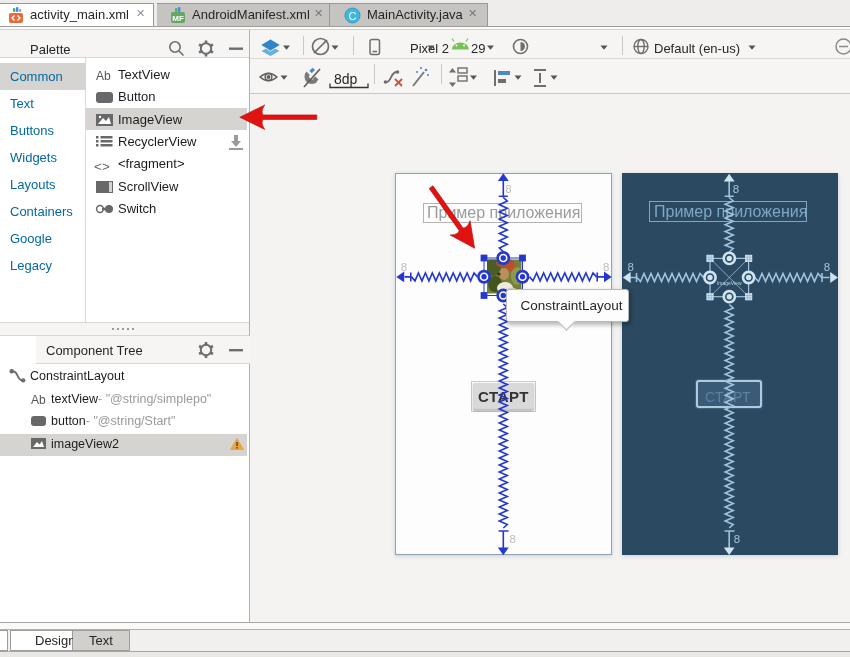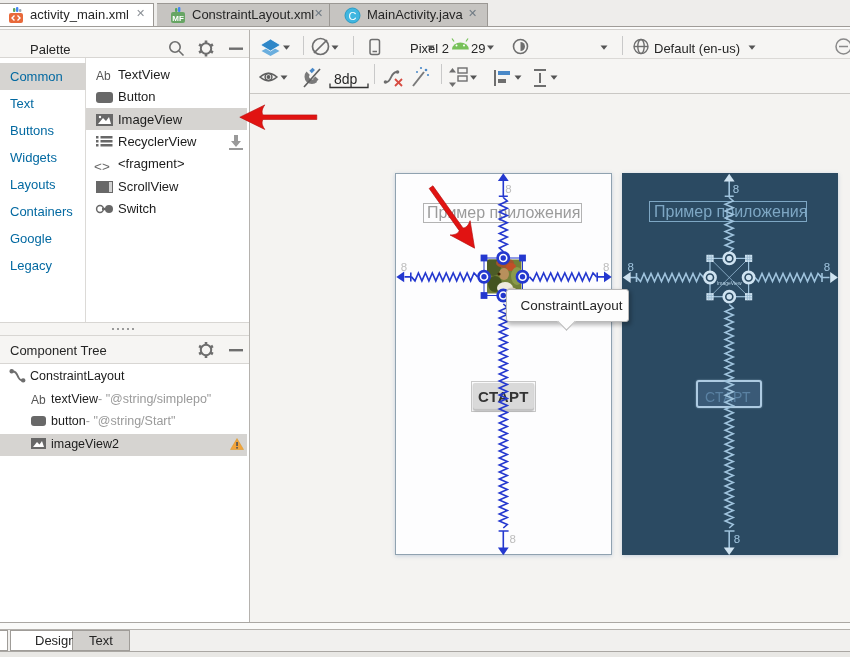--- a/index.html
+++ b/index.html
@@ -69,21 +69,21 @@
   <span class="lbl" style="left:30px;">activity_main.xml</span>
   <span class="x" style="left:136px;">✕</span>
 </div>
 <div class="tab" style="left:157px;width:173px;background:#c6c4c1;border-left:none;">
   <span class="ic" style="left:13px;"><svg width="17" height="17" viewBox="0 0 17 17">
 <rect x="5" y="1" width="2.4" height="4" rx="1" fill="#58a55c"></rect>
 <rect x="8" y="0" width="2.4" height="5" rx="1" fill="#4285f4"></rect>
 <rect x="1" y="5" width="14" height="11" rx="2" fill="#67a564"></rect>
 <text x="8" y="13.5" font-size="8" fill="#fff" text-anchor="middle" font-family="Liberation Sans,sans-serif" font-weight="bold">MF</text>
       </svg></span>
-  <span class="lbl" style="left:35px;">ConstraintLayout.xml</span>
+  <span class="lbl" style="left:35px;">AndroidManifest.xml</span>
   <span class="x" style="left:157px;color:#6f7a84;">✕</span>
 </div>
 <div class="tab" style="left:330px;width:158px;background:#c6c4c1;border-left:none;">
   <span class="ic" style="left:14px;"><svg width="17" height="17" viewBox="0 0 17 17">
 <circle cx="8.5" cy="8.5" r="7.5" fill="#40b6e0"></circle>
 <circle cx="8.5" cy="8.5" r="7.5" fill="none" stroke="#2a9cc6" stroke-width="1"></circle>
 <text x="8.5" y="12.5" font-size="11" fill="#fff" text-anchor="middle" font-family="Liberation Sans,sans-serif">C</text>
       </svg></span>
   <span class="lbl" style="left:37px;">MainActivity.java</span>
   <span class="x" style="left:138px;color:#6f7a84;">✕</span>
@@ -122,21 +122,21 @@
 <div class="plist-row" style="top:175.5px;">
     <span class="plist-label">ScrollView</span>
   </div>
 <div class="plist-row" style="top:197.8px;">
     <span class="plist-label">Switch</span>
   </div>
 
 <div class="abs" style="left:0;top:322px;width:249px;height:14px;background:#f6f5f3;border-top:1px solid #d8d6d3;border-bottom:1px solid #d8d6d3;"></div>
 <div class="abs" style="left:112px;top:327.5px;width:24px;height:2px;background:repeating-linear-gradient(90deg,#9a9a9a 0 2px,transparent 2px 5px);"></div>
 
-<div class="phead" style="top:336px;height:28px;">
+<div class="phead" style="top:336px;height:28px;margin-left:36px;">
   <span class="ptitle" style="top:7px;">Component Tree</span>
 </div>
 <div class="abs" style="left:0;top:434px;width:247px;height:22px;background:#d6d4d1;"></div>
 <span class="trow-label" style="left:30px;top:369px;">ConstraintLayout</span>
 <span class="trow-label" style="left:51px;top:392px;">textView<span class="gray">- "@string/simplepo"</span></span>
 <span class="trow-label" style="left:51px;top:414px;">button<span class="gray">- "@string/Start"</span></span>
 <span class="trow-label" style="left:51px;top:437px;">imageView2</span>
 
 <div id="subbar"></div>
 <div id="tb1"></div>

